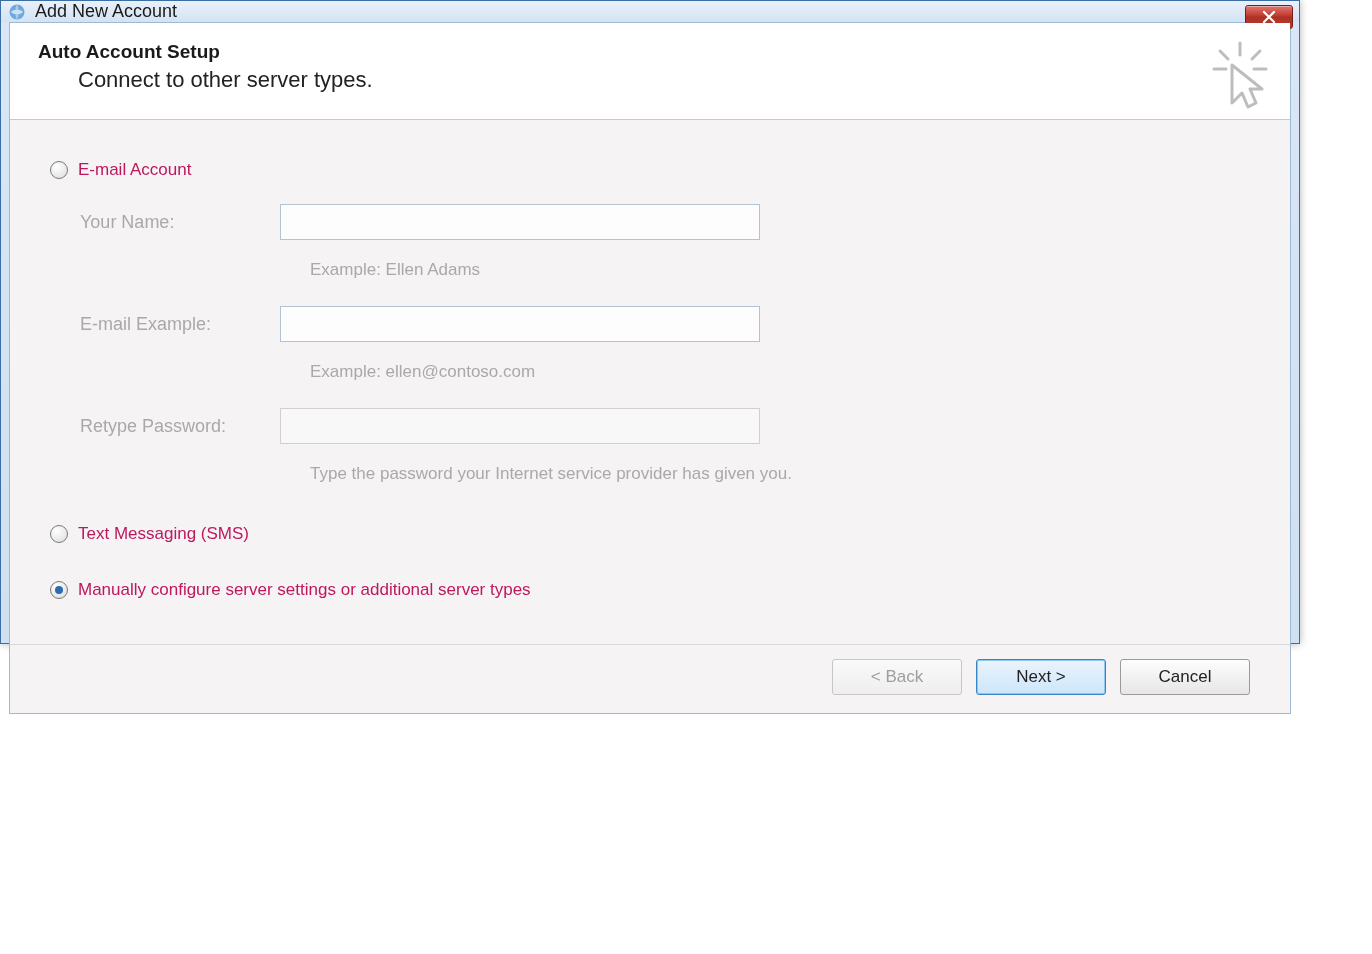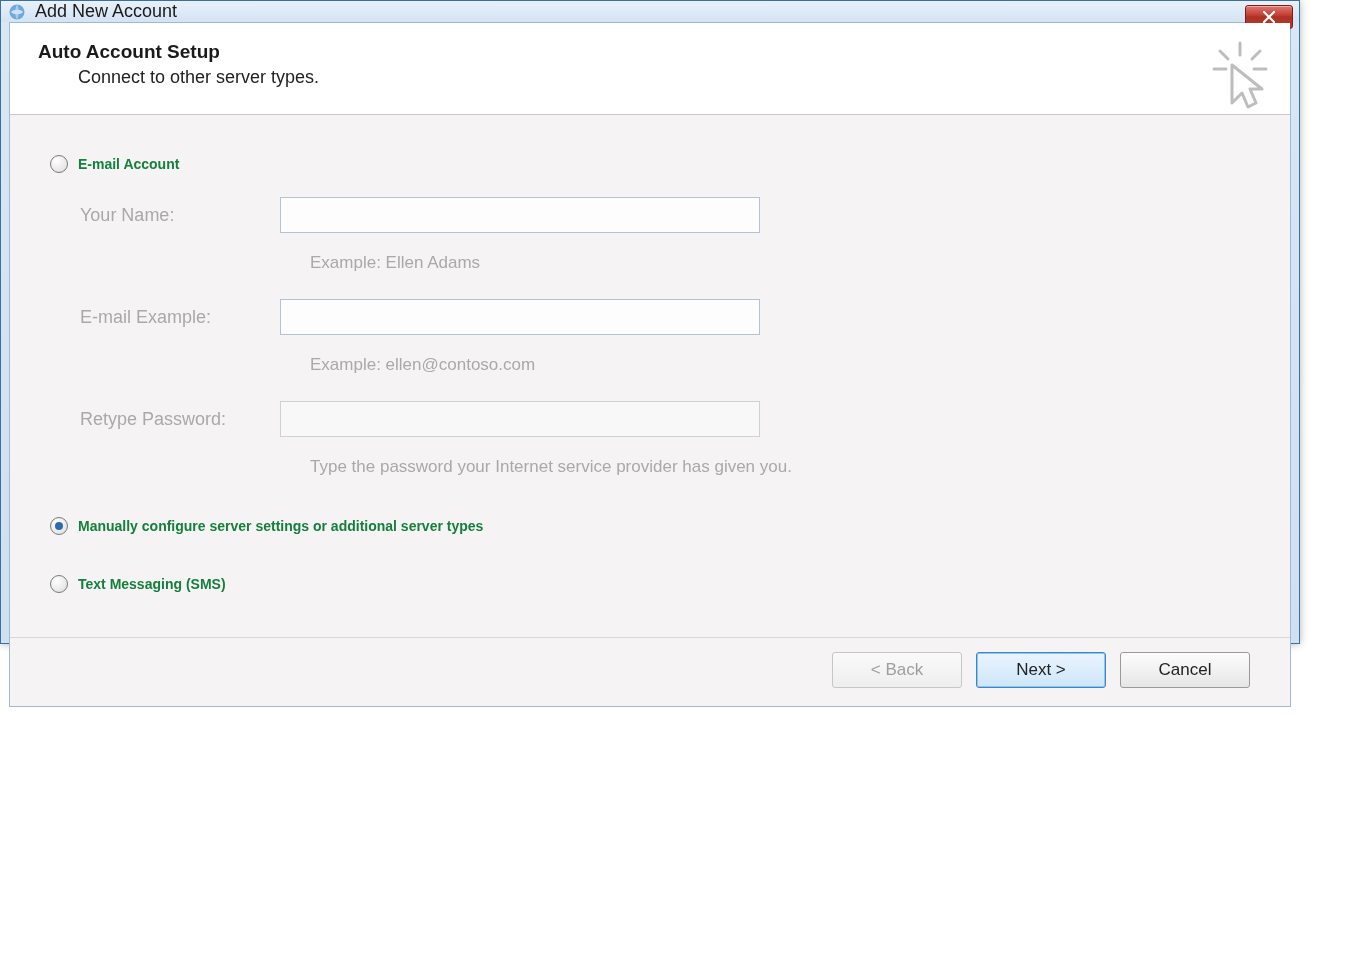--- a/index.html
+++ b/index.html
@@ -67,21 +67,21 @@
     border-bottom: 1px solid #c9c9c9;
     position: relative;
     background: #ffffff;
   }
   .header-title {
     font-weight: bold;
     font-size: 19px;
     color: #1a1a1a;
   }
   .header-sub {
-    font-size: 18px;
+    font-size: 22px;
     color: #222;
     margin-left: 40px;
     margin-top: 4px;
   }
   .header-icon {
     position: absolute;
     right: 20px;
     top: 18px;
     width: 60px; height: 70px;
     color: #b8b8b8;
@@ -111,23 +111,23 @@
   .radio.selected::after {
     content:"";
     position:absolute;
     width:8px; height:8px;
     background: #2b6cb0;
     border-radius:50%;
     top:50%; left:50%;
     transform: translate(-50%,-50%);
   }
   .radio-label {
-    font-size: 14px;
-    font-weight: bold;
-    color: #15803d;
+    font-size: 17px;
+    font-weight: normal;
+    color: #be185d;
   }
 
   .form-block {
     margin-left: 30px;
     margin-top: 20px;
     margin-bottom: 40px;
   }
   .form-row {
     display:flex;
     align-items:center;
@@ -251,28 +251,28 @@
         </div>
         <div class="hint">Example: ellen@contoso.com</div>
 
         <div class="form-row" style="">
           <span class="form-label">Retype Password:</span>
           <input type="password" class="text-input disabled" value="" style="">
         </div>
         <div class="hint tight" style="margin-bottom:0;">Type the password your Internet service provider has given you.</div>
       </div>
 
+      <div class="radio-row" style="margin-top:40px;">
+        <span class="radio"></span>
+        <span class="radio-label">Text Messaging (SMS)</span>
+      </div>
+
       <div class="radio-row" style="margin-top:36px;">
         <span class="radio selected"></span>
         <span class="radio-label">Manually configure server settings or additional server types</span>
-      </div>
-
-      <div class="radio-row" style="margin-top:40px;">
-        <span class="radio"></span>
-        <span class="radio-label">Text Messaging (SMS)</span>
       </div>
 
     </div>
 
     <div class="footer-area">
       <div class="btn disabled">&lt; Back</div>
       <div class="btn primary">Next &gt;</div>
       <div class="btn">Cancel</div>
     </div>
 

